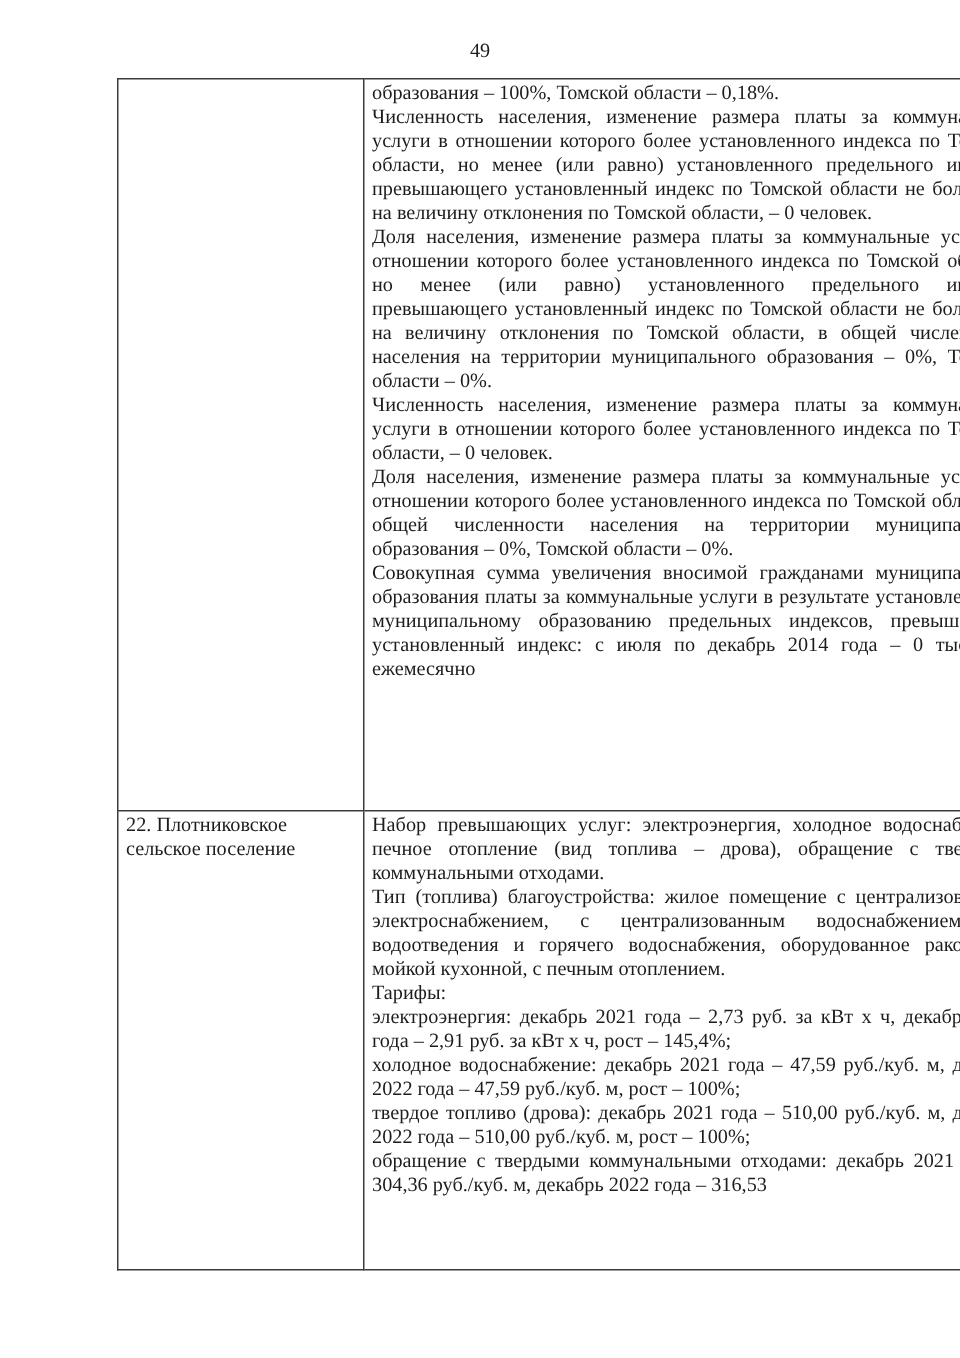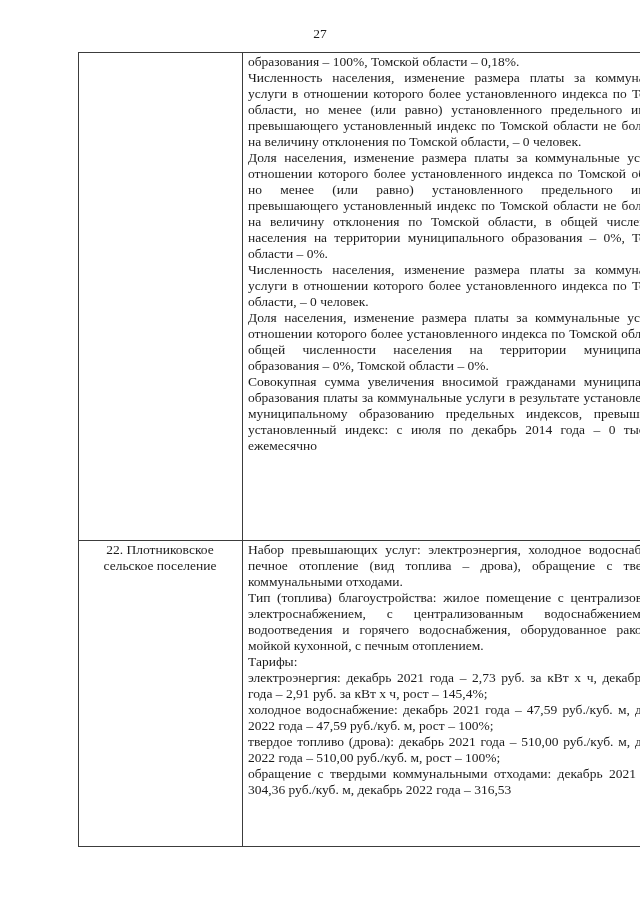--- a/index.html
+++ b/index.html
@@ -45,27 +45,27 @@
   .row-1 .col-desc { height: 484px; }
   .row-2 .col-desc { height: 302px; }
   .doc-table p {
     margin: 0;
     padding: 0;
   }
   .col-desc p {
     text-align: justify;
   }
   .col-muni p {
-    text-align: center;
+    text-align: left;
   }
 </style>
 </head>
 <body>
 
-<div class="page-number">27</div>
+<div class="page-number">49</div>
 
 <table class="doc-table">
   <tbody>
     <tr class="row-1">
       <td class="col-muni">
         <p></p>
       </td>
       <td class="col-desc">
           <p>образования – 100%, Томской области – 0,18%.</p>
           <p>Численность населения, изменение размера платы за коммунальные услуги в отношении которого более установленного индекса по Томской области, но менее (или равно) установленного предельного индекса, превышающего установленный индекс по Томской области не более чем на величину отклонения по Томской области, – 0 человек.</p>

